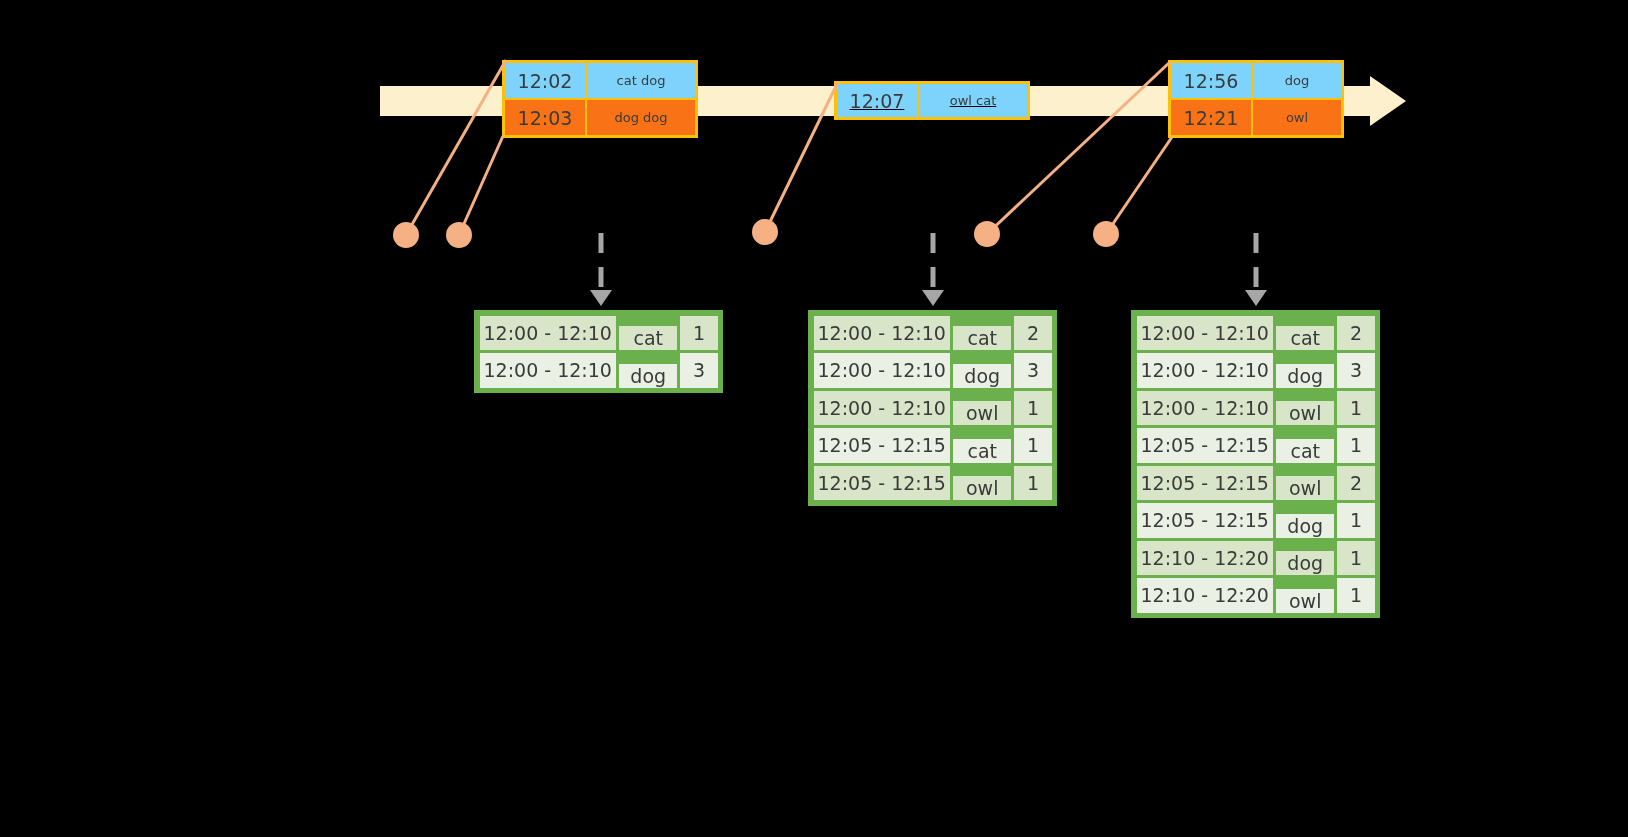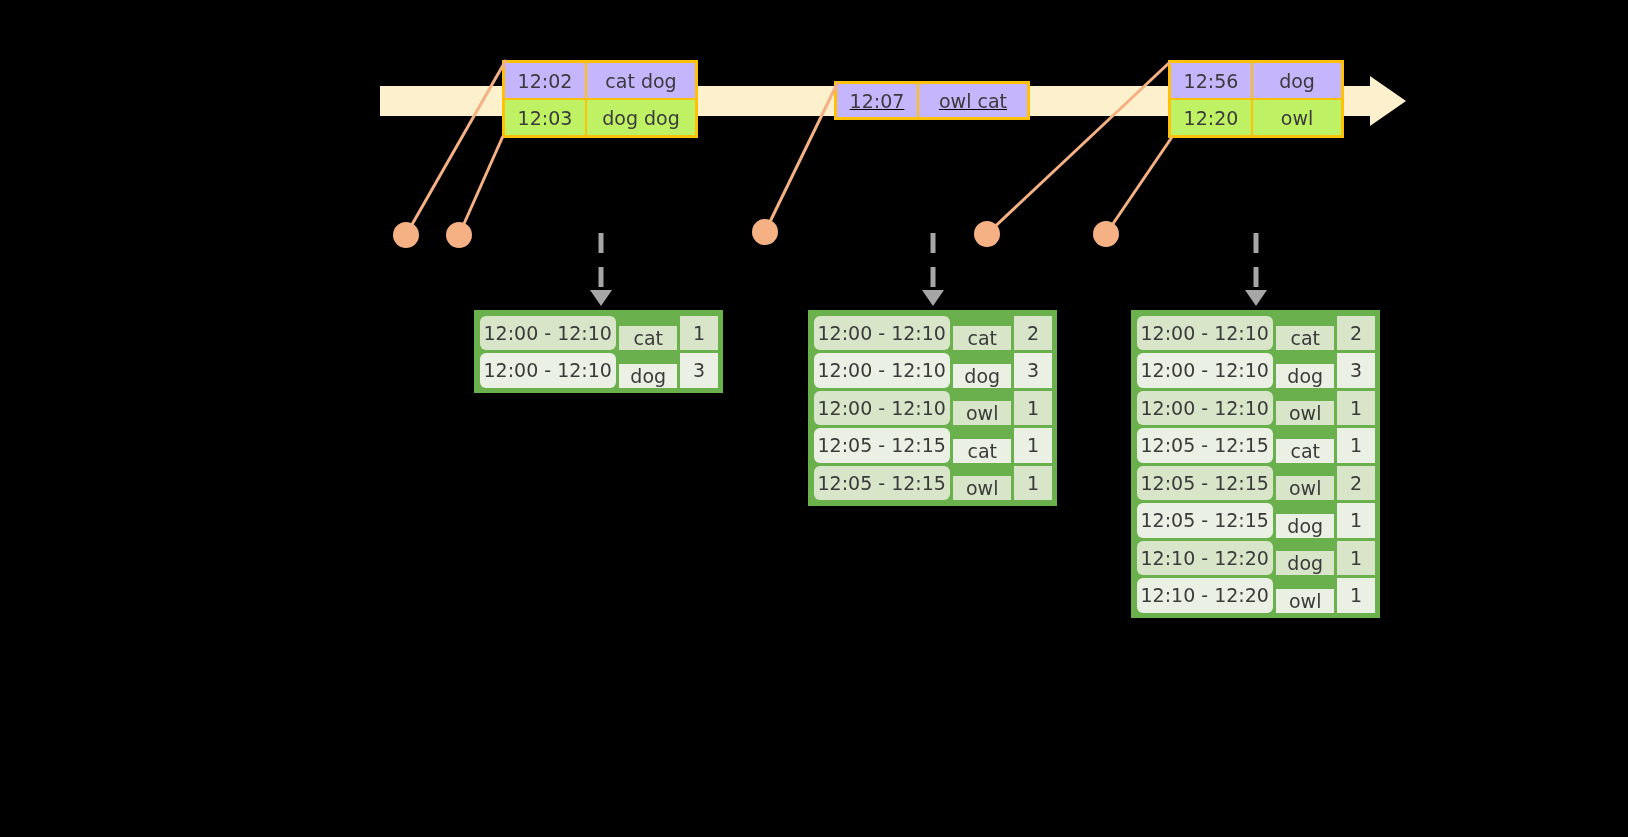--- a/index.html
+++ b/index.html
@@ -51,38 +51,38 @@
     flex-direction: column;
     background: #fff;
   }
   .event-row {
     display: flex;
     flex: 1;
   }
   .event-row + .event-row {
     border-top: 2px solid #ffc107;
   }
-  .event-row.r-dark .cell { background: #c4b5fd; }
-  .event-row.r-light .cell { background: #bef264; }
+  .event-row.r-dark .cell { background: #7dd3fc; }
+  .event-row.r-light .cell { background: #f97316; }
   .event-cell-time {
     width: 82px;
     border-right: 2px solid #ffc107;
     display: flex;
     align-items: center;
     justify-content: center;
     font-size: 19px;
     color: #3a3a3a;
     box-sizing: border-box;
   }
   .event-cell-words {
     flex: 1;
     display: flex;
     align-items: center;
     justify-content: center;
-    font-size: 19px;
+    font-size: 13px;
     color: #3a3a3a;
     box-sizing: border-box;
   }
 
   #event-box-1 { left: 502px; top: 60px;  width: 196px; height: 78px; }
   #event-box-2 { left: 834px; top: 81px;  width: 196px; height: 39px; text-decoration: underline; }
   #event-box-3 { left: 1168px; top: 60px; width: 176px; height: 78px; }
 
   
   .connector-svg {
@@ -108,21 +108,21 @@
   .res-row.shade-b .res-cell { background: #eaf1e4; }
   .res-cell {
     display: flex;
     align-items: center;
     justify-content: center;
     font-size: 19px;
     color: #3a3a3a;
     box-sizing: border-box;
     margin: 1.5px;
   }
-  .res-cell.c-window { width: 140px; border-radius: 6px; }
+  .res-cell.c-window { width: 140px; }
   .res-cell.c-word   { width: 60px; margin-top: 12px; }
   .res-cell.c-count  { width: 38px; }
 
   #result-table-1 { left: 474px;  top: 310px; width: 249px; }
   #result-table-2 { left: 808px;  top: 310px; width: 249px; }
   #result-table-3 { left: 1131px; top: 310px; width: 249px; }
 </style>
 </head>
 <body>
 
@@ -148,21 +148,21 @@
       <div class="cell event-cell-words">owl cat</div>
     </div>
   </div>
 
   <div class="event-box" id="event-box-3">
     <div class="event-row r-dark">
       <div class="cell event-cell-time">12:56</div>
       <div class="cell event-cell-words">dog</div>
     </div>
     <div class="event-row r-light">
-      <div class="cell event-cell-time">12:20</div>
+      <div class="cell event-cell-time">12:21</div>
       <div class="cell event-cell-words">owl</div>
     </div>
   </div>
 
   <svg class="connector-svg" id="connector-layer" viewBox="0 0 1628 837" xmlns="http://www.w3.org/2000/svg">
       <line x1="406" y1="235" x2="506" y2="60" stroke="#f5b183" stroke-width="3"></line>
       <circle cx="406" cy="235" r="13" fill="#f5b183"></circle>
       <line x1="459" y1="235" x2="503" y2="136" stroke="#f5b183" stroke-width="3"></line>
       <circle cx="459" cy="235" r="13" fill="#f5b183"></circle>
       <line x1="765" y1="232" x2="838" y2="82" stroke="#f5b183" stroke-width="3"></line>

